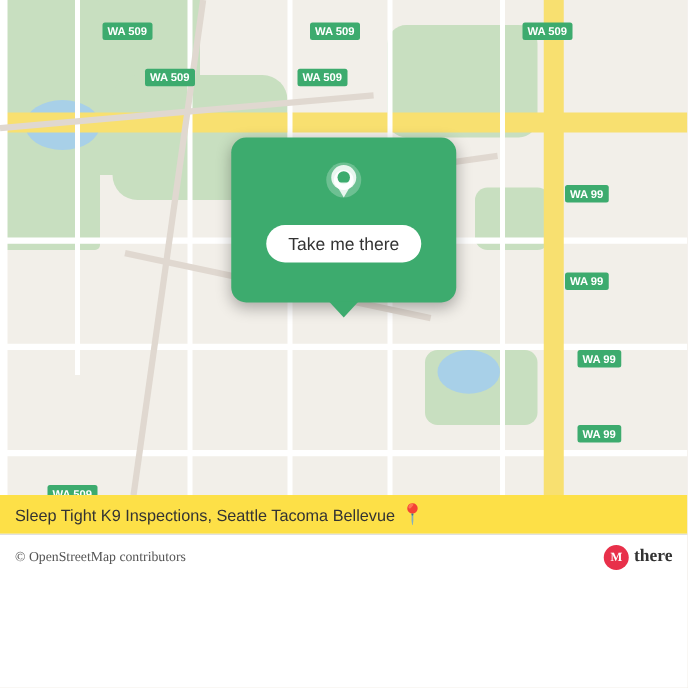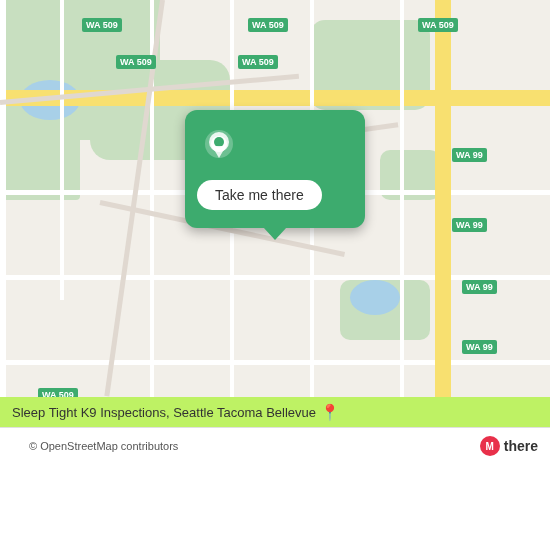--- a/index.html
+++ b/index.html
@@ -53,25 +53,26 @@
       border-radius: 50%;
     }
 
     
     #bottom-bar {
       position: absolute;
       bottom: 0;
       left: 0;
       width: 100%;
       background: #ffffff;
-      padding: 8px 12px 8px 29px;
+      padding: 8px 12px 8px 12px;
       display: flex;
       align-items: center;
       border-top: 1px solid #e0e0e0;
       z-index: 100;
+      font-family: Liberation Serif, serif;
     }
 
     .copyright-text {
       font-size: 11px;
       color: #555;
       flex: 1;
     }
 
     .moovit-logo {
       display: flex;
@@ -100,25 +101,25 @@
 
     
     #location-card {
       position: absolute;
       top: 110px;
       left: 50%;
       transform: translateX(-50%);
       width: 180px;
       background: #3dab6e;
       border-radius: 12px;
-      padding: 16px 12px 18px 12px;
+      padding: 16px 12px 32px 12px;
       z-index: 50;
       display: flex;
       flex-direction: column;
-      align-items: flex-start;
+      align-items: center;
       box-shadow: 0 4px 12px rgba(0,0,0,0.3);
     }
 
     #location-card::after {
       content: '';
       position: absolute;
       bottom: -12px;
       left: 50%;
       transform: translateX(-50%);
       border-left: 12px solid transparent;
@@ -154,21 +155,21 @@
       border-radius: 2px;
       z-index: 10;
     }
 
     
     #info-bar {
       position: absolute;
       bottom: 36px;
       left: 0;
       width: 100%;
-      background: #bef264;
+      background: #fde047;
       padding: 6px 12px;
       z-index: 100;
       display: flex;
       align-items: center;
       gap: 4px;
     }
 
     .info-text {
       font-size: 13px;
       color: #333;

